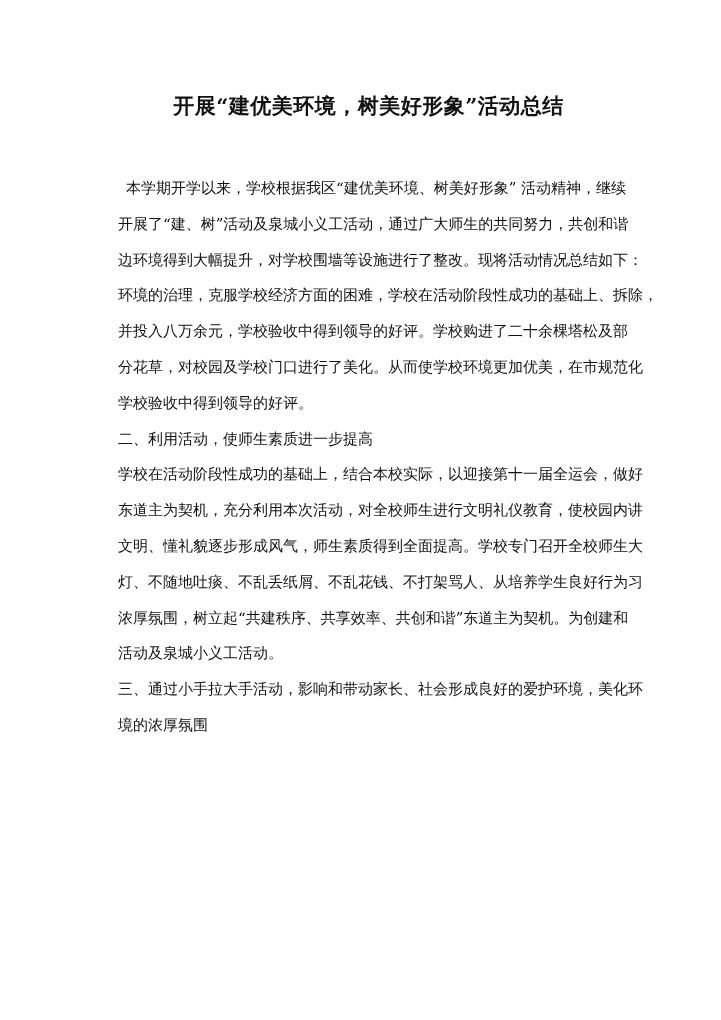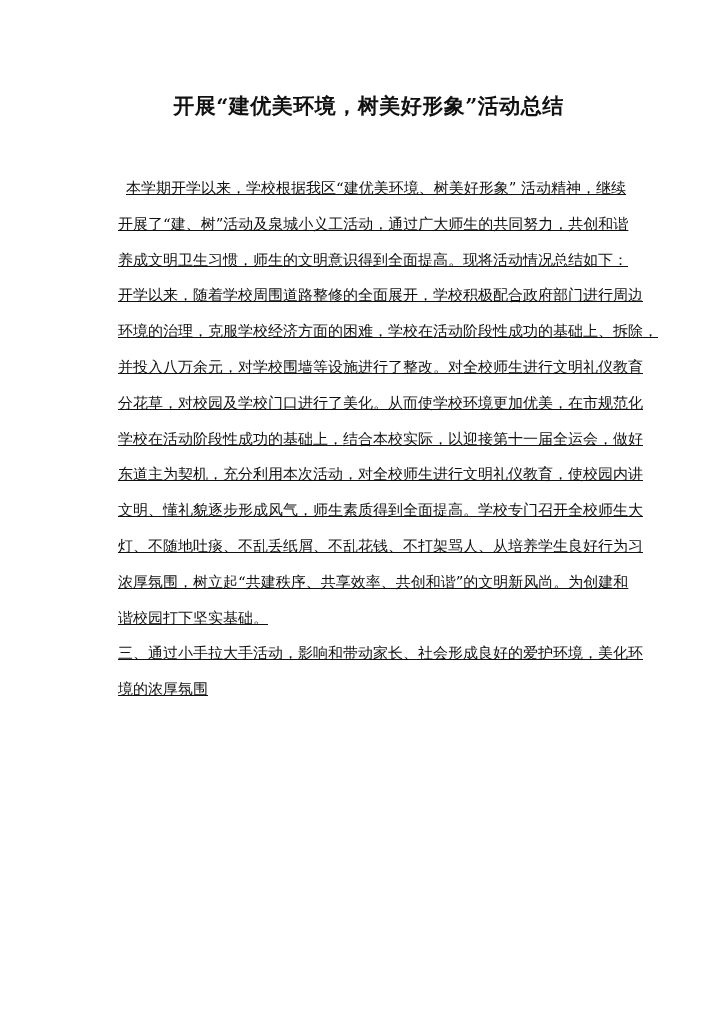--- a/index.html
+++ b/index.html
@@ -37,21 +37,20 @@
     }
     .body {
       position: absolute;
       left: 110px;
       top: 171px;
       width: 504px;
       font-size: 15px;
       line-height: 35.8px;
       text-align: justify;
       text-justify: inter-character;
-      text-decoration: underline;
     }
     .line {
       display: block;
       white-space: nowrap;
       height: 35.8px;
       text-align-last: justify;
     }
     .line.last {
       text-align-last: left;
     }
@@ -61,27 +60,28 @@
   </style>
 </head>
 <body>
 
 <div class="page">
   <div class="title">开展“建优美环境，树美好形象”活动总结</div>
 
   <div class="body">
     <span class="line indent"> 本学期开学以来，学校根据我区“建优美环境、树美好形象” 活动精神，继续</span>
     <span class="line">开展了“建、树”活动及泉城小义工活动，通过广大师生的共同努力，共创和谐</span>
-    <span class="line">养成文明卫生习惯，师生的文明意识得到全面提高。现将活动情况总结如下：</span>
-    <span class="line">开学以来，随着学校周围道路整修的全面展开，学校积极配合政府部门进行周边</span>
+    <span class="line">边环境得到大幅提升，对学校围墙等设施进行了整改。现将活动情况总结如下：</span>
     <span class="line">环境的治理，克服学校经济方面的困难，学校在活动阶段性成功的基础上、拆除，</span>
-    <span class="line">并投入八万余元，对学校围墙等设施进行了整改。对全校师生进行文明礼仪教育</span>
+    <span class="line">并投入八万余元，学校验收中得到领导的好评。学校购进了二十余棵塔松及部</span>
     <span class="line">分花草，对校园及学校门口进行了美化。从而使学校环境更加优美，在市规范化</span>
+    <span class="line last">学校验收中得到领导的好评。</span>
+    <span class="line last">二、利用活动，使师生素质进一步提高</span>
     <span class="line">学校在活动阶段性成功的基础上，结合本校实际，以迎接第十一届全运会，做好</span>
     <span class="line">东道主为契机，充分利用本次活动，对全校师生进行文明礼仪教育，使校园内讲</span>
     <span class="line">文明、懂礼貌逐步形成风气，师生素质得到全面提高。学校专门召开全校师生大</span>
     <span class="line">灯、不随地吐痰、不乱丢纸屑、不乱花钱、不打架骂人、从培养学生良好行为习</span>
-    <span class="line">浓厚氛围，树立起“共建秩序、共享效率、共创和谐”的文明新风尚。为创建和</span>
-    <span class="line last">谐校园打下坚实基础。</span>
+    <span class="line">浓厚氛围，树立起“共建秩序、共享效率、共创和谐”东道主为契机。为创建和</span>
+    <span class="line last">活动及泉城小义工活动。</span>
     <span class="line">三、通过小手拉大手活动，影响和带动家长、社会形成良好的爱护环境，美化环</span>
     <span class="line last">境的浓厚氛围</span>
   </div>
 </div>
 
 </body></html>

